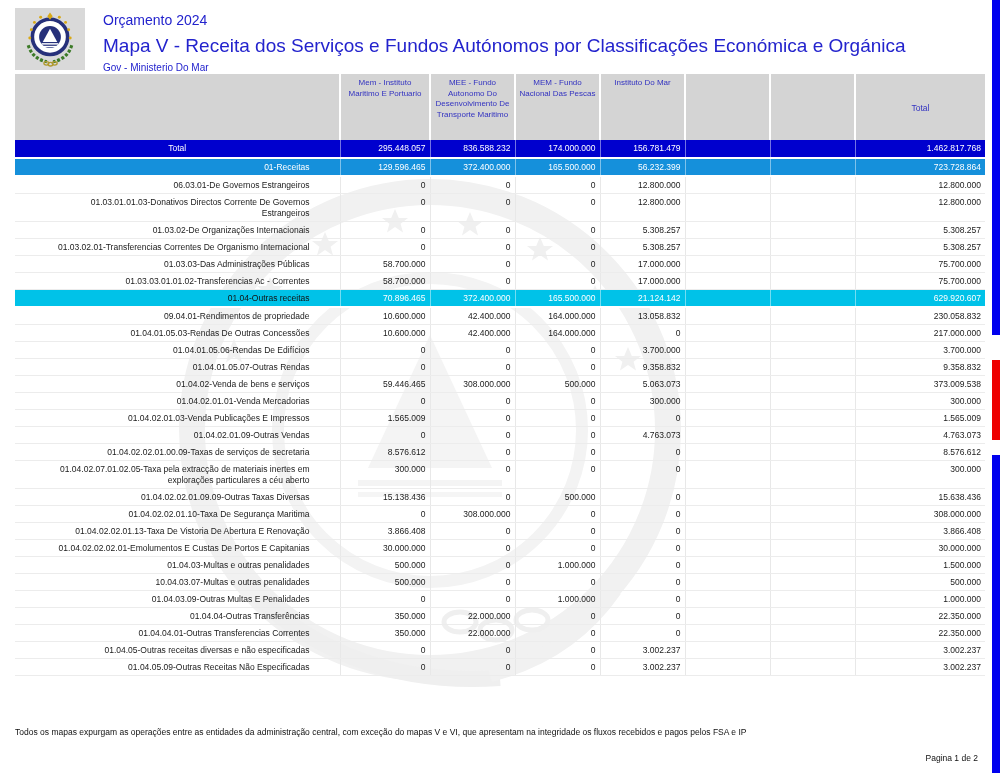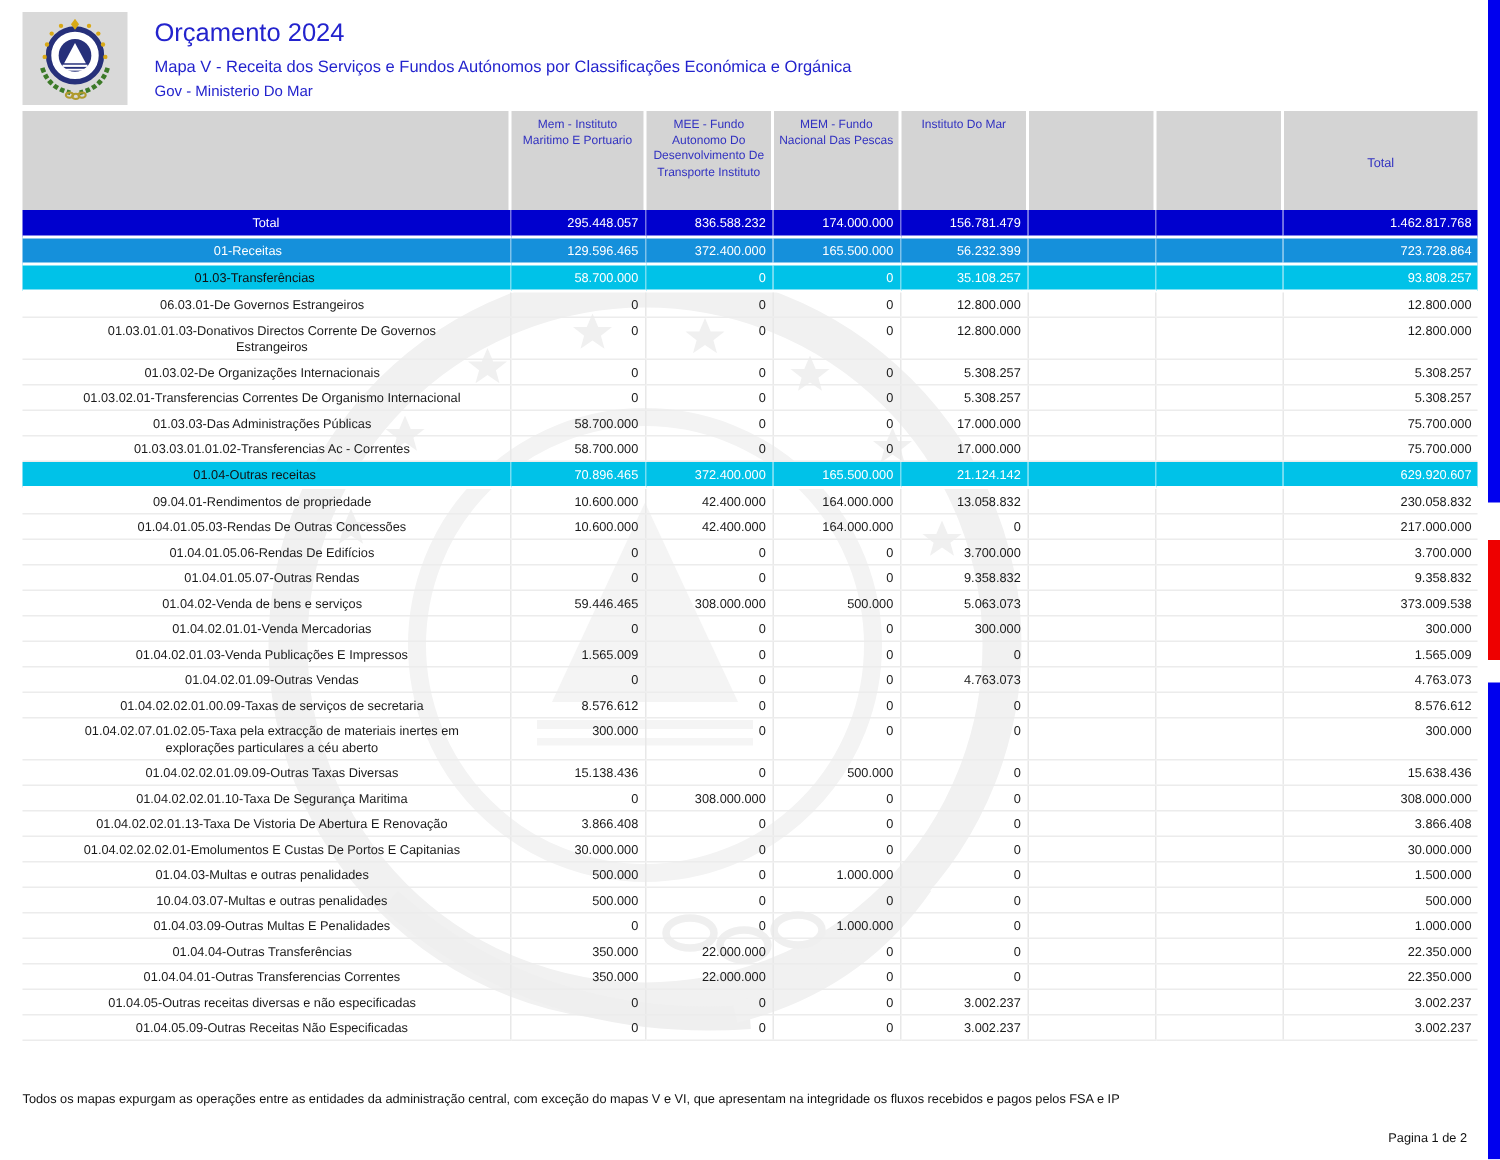--- a/index.html
+++ b/index.html
@@ -20,38 +20,38 @@
   
   .edge-bar{position:absolute;right:0;width:8px;}
   .bar-top{top:0;height:335px;background:var(--edge-blue);}
   .bar-mid{top:360px;height:80px;background:var(--edge-red);}
   .bar-bottom{top:455px;height:318px;background:var(--edge-blue);}
 
   
   .hdr{position:absolute;left:15px;top:8px;display:flex;align-items:flex-start;}
   .logo-box{width:70px;height:62px;background:#d9d9d9;display:flex;align-items:center;justify-content:center;}
   .titles{margin-left:18px;padding-top:4px;color:var(--title-blue);}
-  .t1{font-size:17px;margin-bottom:7px;}
-  .t2{font-size:11px;margin-bottom:5px;}
+  .t1{font-size:14px;margin-bottom:7px;}
+  .t2{font-size:19px;margin-bottom:5px;}
   .t3{font-size:10px;}
 
   
   .watermark{position:absolute;left:0;top:0;z-index:0;pointer-events:none;}
 
   
   table.budget{position:absolute;left:15px;top:74px;width:970px;border-collapse:collapse;table-layout:fixed;z-index:1;}
   col.w0{width:325px;} col.w1{width:90px;} col.w2{width:85px;} col.w3{width:85px;}
   col.w4{width:85px;} col.w5{width:85px;} col.w6{width:85px;} col.w7{width:130px;}
   thead th{background:var(--header-band);color:var(--header-text);font-weight:normal;
     font-size:8px;line-height:10.5px;text-align:center;vertical-align:top;
     height:66px;padding:4px 2px 2px 2px;border-left:2px solid #fff;}
   thead th:first-child{border-left:none;}
   thead th.c7{vertical-align:middle;font-size:8.5px;}
   tbody td{font-size:8.5px;line-height:11px;padding:2.5px 4px;vertical-align:top;color:#1a1a1a;}
-  td.lbl{text-align:center;padding-right:30px;}
+  td.lbl{text-align:right;padding-right:30px;}
   td.val{text-align:right;}
   .ind0{padding-left:6px;} .ind1{padding-left:15px;} .ind2{padding-left:25px;} .ind3{padding-left:38px;}
 
   tr.row-plain td{background:transparent;border-bottom:1px solid #ececec;}
   tr.row-plain td.val{border-left:1px solid #e8e8e8;}
 
   tr.row-grand td{background:var(--grand-row);color:#fff;border-bottom:2px solid #fff;height:18px;}
   tr.row-grand td.lbl{text-align:center;padding:3px 0;}
   tr.row-grand td.val{border-left:1px solid rgba(255,255,255,.45);}
 
@@ -143,21 +143,21 @@
         <col class="w3">
       <col class="w4">
         <col class="w5">
         <col class="w6">
         <col class="w7">
     </colgroup>
     <thead>
       <tr id="theadRow">
           <th class="c0"></th>
           <th class="c1">Mem - Instituto Maritimo E Portuario</th>
-          <th class="c2">MEE - Fundo Autonomo Do Desenvolvimento De Transporte Instituto</th>
+          <th class="c2">MEE - Fundo Autonomo Do Desenvolvimento De Transporte Maritimo</th>
           <th class="c3">MEM - Fundo Nacional Das Pescas</th>
           <th class="c4">Instituto Do Mar</th>
           <th class="c5"></th>
           <th class="c6"></th>
           <th class="c7">Total</th>
         </tr>
     </thead>
     <tbody id="tbodyRows">
         <tr class="row-grand">
           <td class="lbl ind0">Total</td>
@@ -172,30 +172,20 @@
         <tr class="row-section">
           <td class="lbl ind0">01-Receitas</td>
           <td class="val">129.596.465</td>
           <td class="val">372.400.000</td>
           <td class="val">165.500.000</td>
           <td class="val">56.232.399</td>
           <td class="val"></td>
           <td class="val"></td>
           <td class="val">723.728.864</td>
         </tr>
-        <tr class="row-subsection">
-          <td class="lbl ind1">01.03-Transferências</td>
-          <td class="val">58.700.000</td>
-          <td class="val">0</td>
-          <td class="val">0</td>
-          <td class="val">35.108.257</td>
-          <td class="val"></td>
-          <td class="val"></td>
-          <td class="val">93.808.257</td>
-        </tr>
         <tr class="row-plain">
           <td class="lbl ind2">06.03.01-De Governos Estrangeiros</td>
           <td class="val">0</td>
           <td class="val">0</td>
           <td class="val">0</td>
           <td class="val">12.800.000</td>
           <td class="val"></td>
           <td class="val"></td>
           <td class="val">12.800.000</td>
         </tr>

